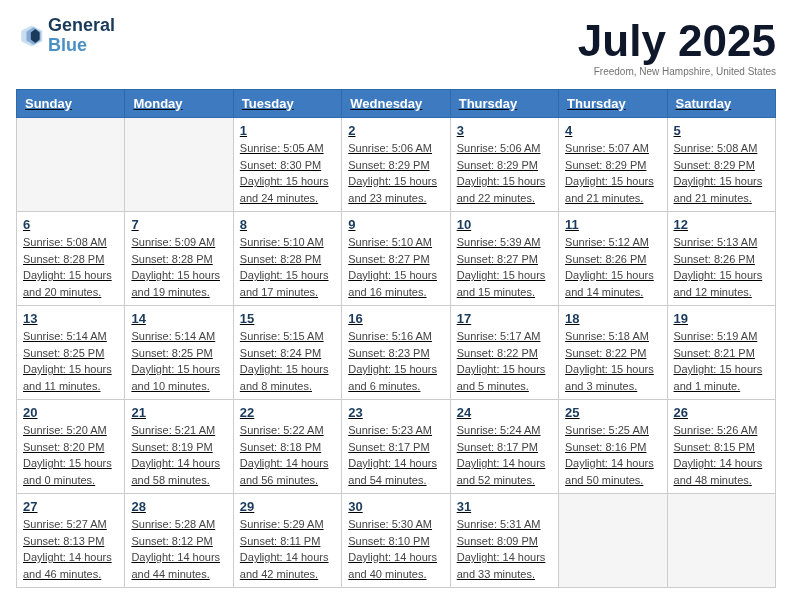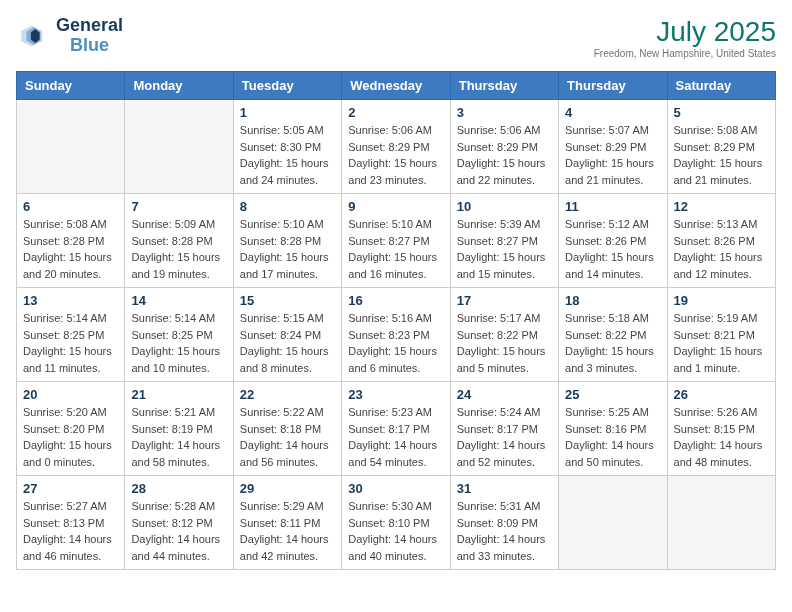--- a/index.html
+++ b/index.html
@@ -12,53 +12,53 @@
     }
     .header {
       display: flex;
       justify-content: space-between;
       align-items: flex-start;
       margin-bottom: 12px;
     }
     .logo {
       display: flex;
       align-items: center;
-      gap: 12px;
-      text-align: center;
+      gap: 4px;
     }
     .logo-text {
       font-size: 18px;
       font-weight: bold;
       color: #1a3a5c;
       line-height: 1.1;
     }
     .logo-text span {
       color: #4a90c4;
       margin-top: 35px;
     }
     .logo-icon {
       width: 28px;
       height: 28px;
     }
     .title-block {
       text-align: right;
     }
     .main-title {
-      font-size: 28px;
-      font-weight: normal;
-      color: #0f766e;
+      font-size: 44px;
+      font-weight: bold;
+      color: #0f172a;
     }
     .subtitle {
       font-size: 10px;
       color: #737373;
     }
     .calendar {
       width: 100%;
       border-collapse: collapse;
       border: 1px solid #ccc;
+      text-decoration: underline;
     }
     .calendar th {
       background: #3d7abf;
       color: #fff;
       font-size: 13px;
       padding: 6px 8px;
       text-align: left;
       border: 1px solid #2e6aab;
     }
     .calendar td {

